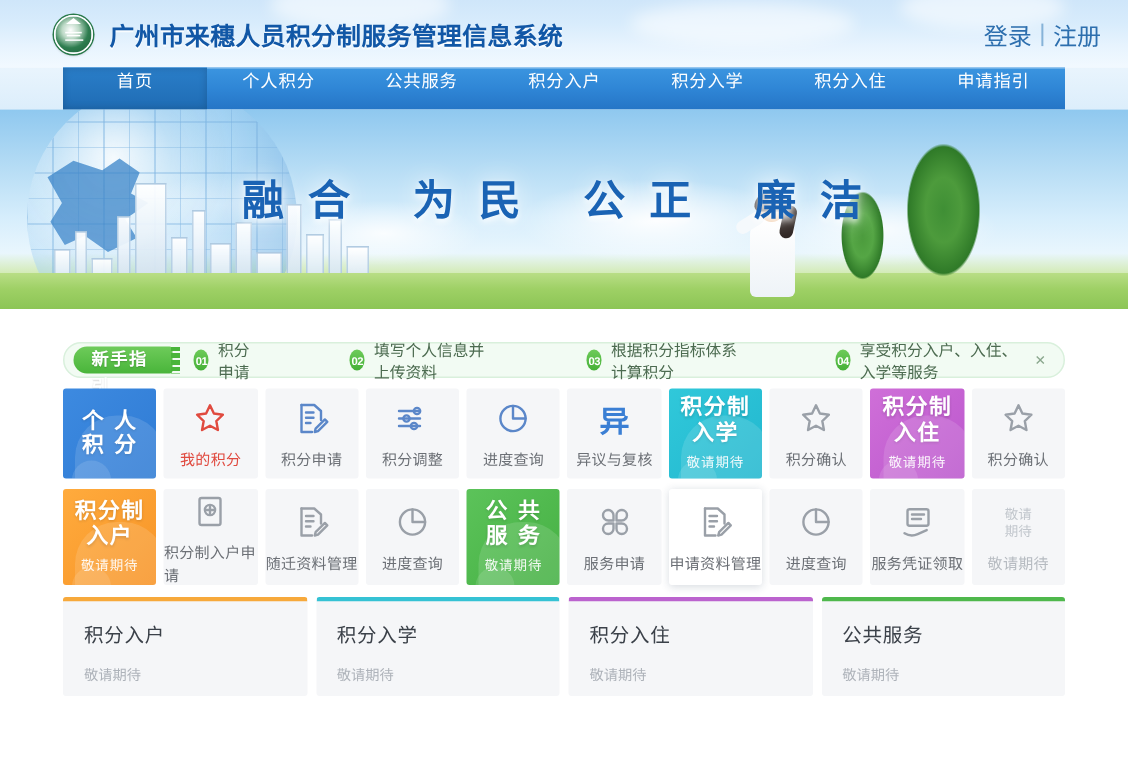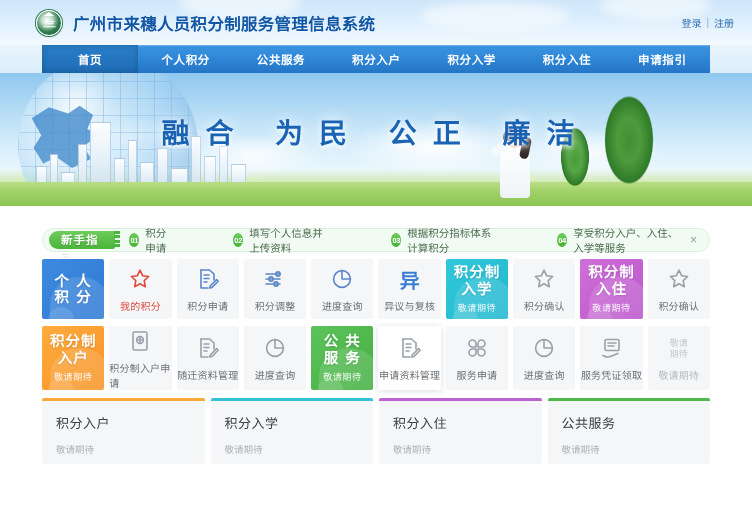--- a/index.html
+++ b/index.html
@@ -40,37 +40,36 @@
   .logo::before {
     content:""; position:absolute; left:50%; top:1.5px; transform:translateX(-50%);
     width:0; height:0; border-left:5px solid transparent; border-right:5px solid transparent;
     border-bottom:4.5px solid #ffffff;
   }
   .site-title {
     margin-left: 11px; font-size: 16.5px; font-weight: bold; letter-spacing: .3px;
     color: #1157a6; text-shadow: 0 1px 0 rgba(255,255,255,.8);
     font-family: "DejaVu Sans", "Liberation Sans", sans-serif;
   }
-  .hdr-right { margin-left: auto; font-size: 10px; color: #2d6fae; display: flex; align-items: center; gap: 5px; }
+  .hdr-right { margin-left: auto; font-size: 16px; color: #2d6fae; display: flex; align-items: center; gap: 5px; }
   .hdr-right .sep { color: #86b3d8; }
   .hdr-right a { color: #2d6fae; text-decoration: none; }
 
   
   .navwrap { position: relative; height: 28px; background: linear-gradient(180deg,#e9f4fd,#dceefb); }
   .nav {
     position: absolute; left: 42px; top: 0; width: 668px; height: 28px;
     background: linear-gradient(180deg,#3b95e0 0%,#2f86d6 50%,#2575c6 100%);
     display: flex; align-items: stretch;
     box-shadow: inset 0 1px 0 rgba(255,255,255,.25);
   }
   .nav .item {
-    flex: 1 1 0; display: flex; align-items: center; justify-content: center;
+    flex: 1 1 0; display: flex; justify-content: center;
     color: #ffffff; font-size: 11.5px; letter-spacing: .6px; cursor: pointer;
     position: relative;
-    font-weight: bold;
   }
   .nav .item.active {
     background: linear-gradient(180deg,#2a7ec9 0%,#1f6cb4 100%);
     box-shadow: inset 0 0 6px rgba(0,0,0,.18);
   }
   .nav .item:first-child { flex: 0 0 96px; }
 
   
   .banner {
     position: relative; height: 133px; overflow: hidden;
@@ -480,45 +479,45 @@
         </div>
         <div class="tile color t-green row2">
           <div class="ghost"></div>
           <div class="ghost2"></div>
           <div class="twoline">
             <div class="big">公 共</div>
             <div class="big">服 务</div>
             <div class="sub">敬请期待</div>
           </div>
         </div>
+        <div class="tile row2">
+          <div class="ico">
+            <svg class="glyph" width="24" height="24" viewBox="0 0 24 24">
+              <path class="glyph-gray" d="M4 7.5a3.5 3.5 0 0 1 7 0v3.5H7.5A3.5 3.5 0 0 1 4 7.5z"></path>
+              <path class="glyph-gray" d="M13 7.5a3.5 3.5 0 0 1 7 0A3.5 3.5 0 0 1 16.5 11H13z"></path>
+              <path class="glyph-gray" d="M4 16.5a3.5 3.5 0 0 0 7 0V13H7.5A3.5 3.5 0 0 0 4 16.5z"></path>
+              <path class="glyph-gray" d="M13 16.5a3.5 3.5 0 0 0 7 0A3.5 3.5 0 0 0 16.5 13H13z"></path>
+            </svg>
+          </div>
+          <div class="lbl">服务申请</div>
+        </div>
         <div class="tile row2 raised">
           <div class="ico">
             <svg class="glyph" width="24" height="24" viewBox="0 0 24 24">
               <path class="glyph-gray" d="M5 3h8.5L18 7v6"></path>
               <path class="glyph-gray" d="M5 3v18h7"></path>
               <path class="glyph-gray" d="M8 8h5M8 11.5h5M8 15h3"></path>
               <path class="glyph-gray" d="M20.6 12.6l1.6 1.6-6.2 6.2-2.2.6.6-2.2z"></path>
             </svg>
           </div>
           <div class="lbl">申请资料管理</div>
         </div>
         <div class="tile row2">
           <div class="ico">
             <svg class="glyph" width="24" height="24" viewBox="0 0 24 24">
-              <path class="glyph-gray" d="M4 7.5a3.5 3.5 0 0 1 7 0v3.5H7.5A3.5 3.5 0 0 1 4 7.5z"></path>
-              <path class="glyph-gray" d="M13 7.5a3.5 3.5 0 0 1 7 0A3.5 3.5 0 0 1 16.5 11H13z"></path>
-              <path class="glyph-gray" d="M4 16.5a3.5 3.5 0 0 0 7 0V13H7.5A3.5 3.5 0 0 0 4 16.5z"></path>
-              <path class="glyph-gray" d="M13 16.5a3.5 3.5 0 0 0 7 0A3.5 3.5 0 0 0 16.5 13H13z"></path>
-            </svg>
-          </div>
-          <div class="lbl">服务申请</div>
-        </div>
-        <div class="tile row2">
-          <div class="ico">
-            <svg class="glyph" width="24" height="24" viewBox="0 0 24 24">
               <circle class="glyph-gray" cx="12" cy="12" r="8.4"></circle>
               <path class="glyph-gray" d="M12 3.6V12h8.4"></path>
             </svg>
           </div>
           <div class="lbl">进度查询</div>
         </div>
         <div class="tile row2">
           <div class="ico">
             <svg class="glyph" width="24" height="24" viewBox="0 0 24 24">
               <rect class="glyph-gray" x="5" y="3.5" width="14" height="11" rx="1.3"></rect>

